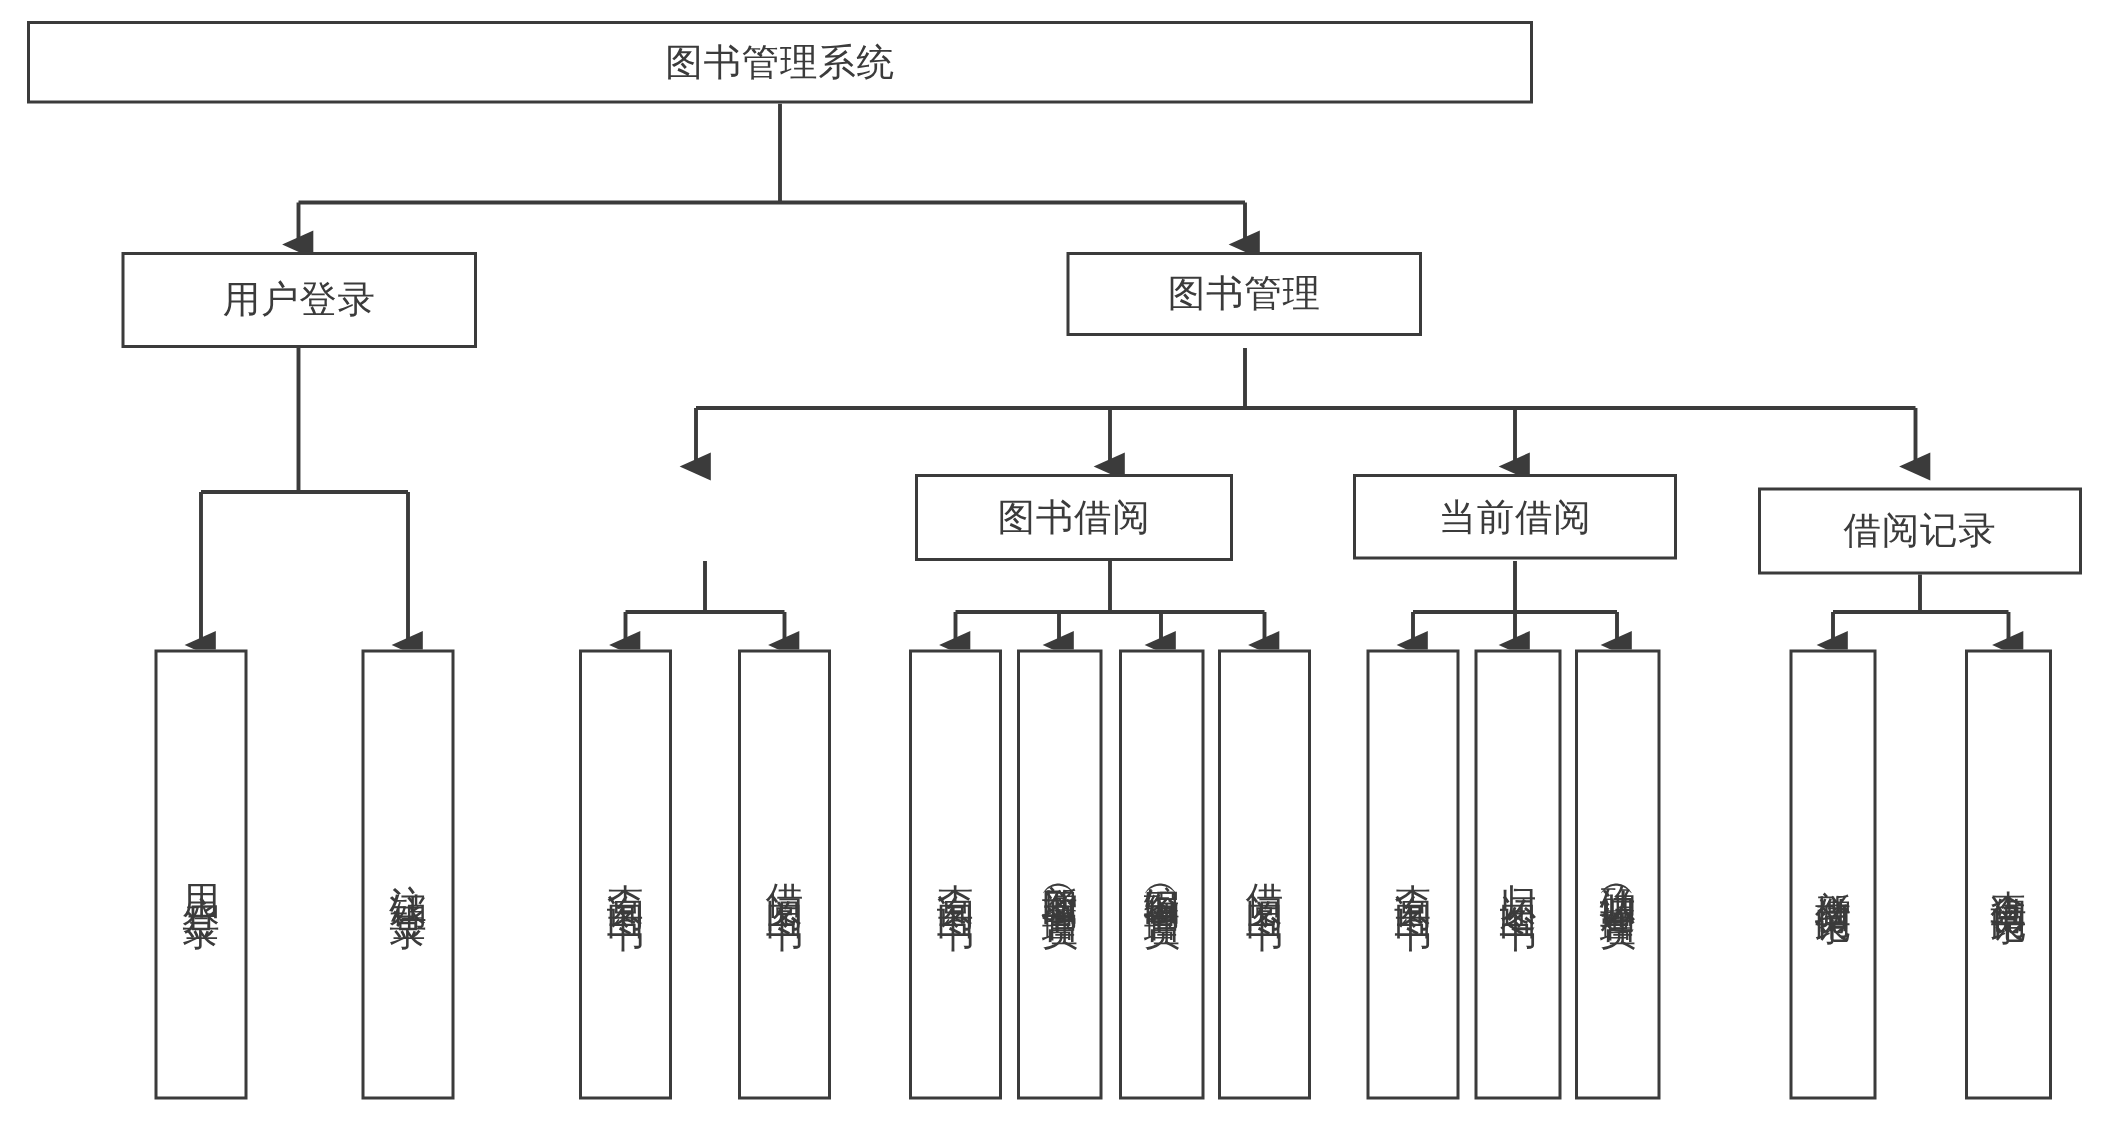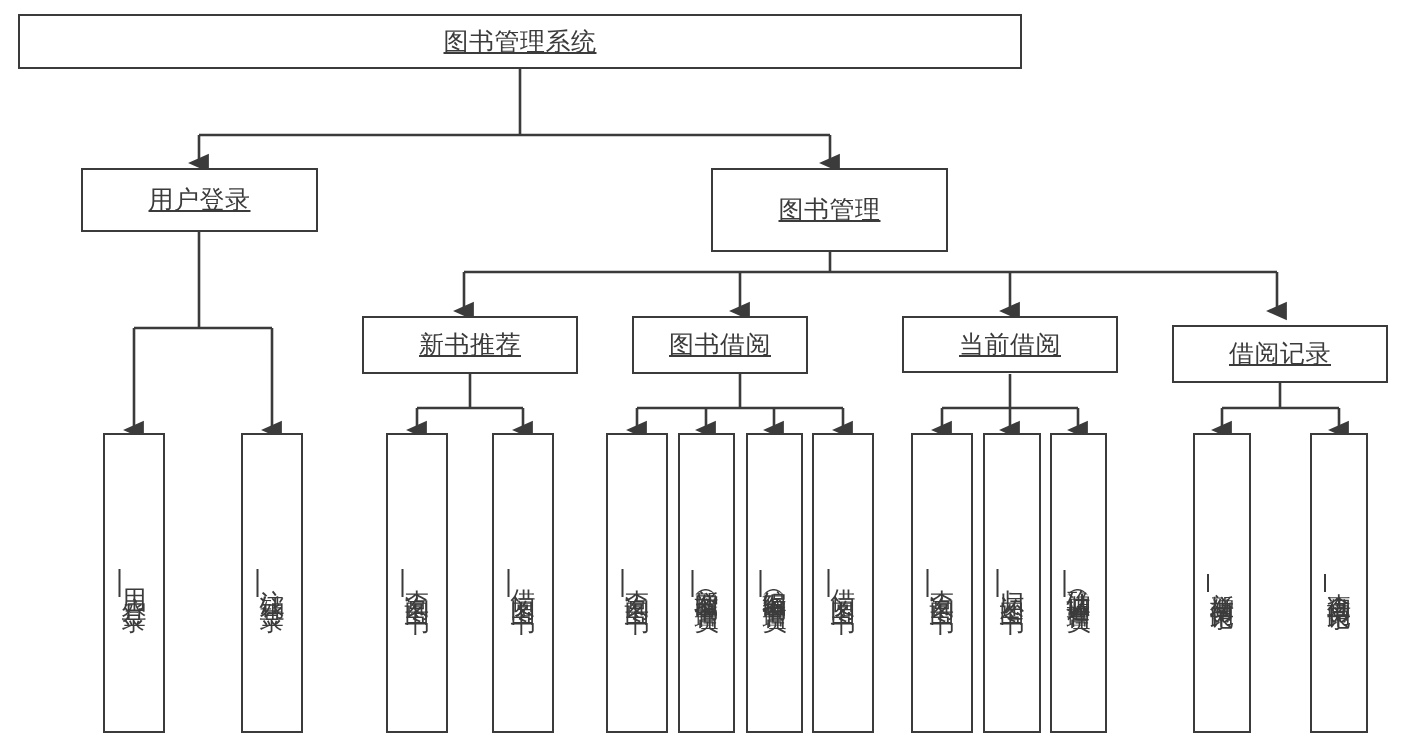--- a/index.html
+++ b/index.html
@@ -27,21 +27,20 @@
   }
   .node {
     position: absolute;
     box-sizing: border-box;
     background: #ffffff;
     border: 2.5px solid #3b3b3b;
     display: flex;
     align-items: center;
     justify-content: center;
     color: #3b3b3b;
-    text-decoration: underline;
   }
   .node-label {
     display: block;
     text-align: center;
     line-height: 1.18;
     color: #3b3b3b;
   }
   .node.horizontal .node-label {
     font-size: 25px;
     letter-spacing: 0.5px;
@@ -138,29 +137,26 @@
   </svg>
 
   <div class="node root horizontal" style="left:18px; top:14px; width:1004px; height:55px;">
     <span class="node-label">图书管理系统</span>
   </div>
 
   <div class="node horizontal" style="left:81px; top:168px; width:237px; height:64px;">
     <span class="node-label">用户登录</span>
   </div>
 
-  <div class="node horizontal" style="left:711px; top:168px; width:237px; height:84px;">
+  <div class="node horizontal" style="left:711px; top:168px; width:237px; height:56px;">
     <span class="node-label">图书管理</span>
   </div>
 
-  <div class="node horizontal" style="left:362px; top:316px; width:216px; height:58px;">
-    <span class="node-label">新书推荐</span>
-  </div>
-
-  <div class="node horizontal" style="left:632px; top:316px; width:176px; height:58px;">
+
+  <div class="node horizontal" style="left:610px; top:316px; width:212px; height:58px;">
     <span class="node-label">图书借阅</span>
   </div>
 
   <div class="node horizontal" style="left:902px; top:316px; width:216px; height:57px;justify-content:center;">
     <span class="node-label">当前借阅</span>
   </div>
 
   <div class="node horizontal" style="left:1172px; top:325px; width:216px; height:58px;">
     <span class="node-label">借阅记录</span>
   </div>

